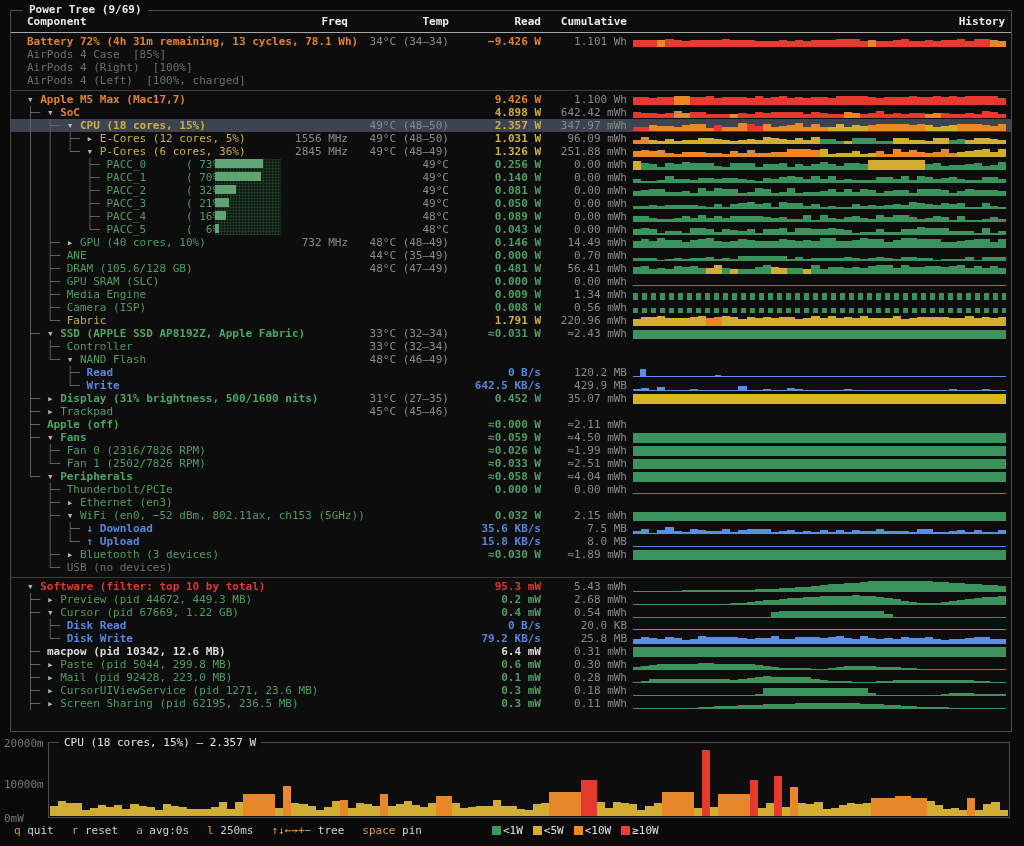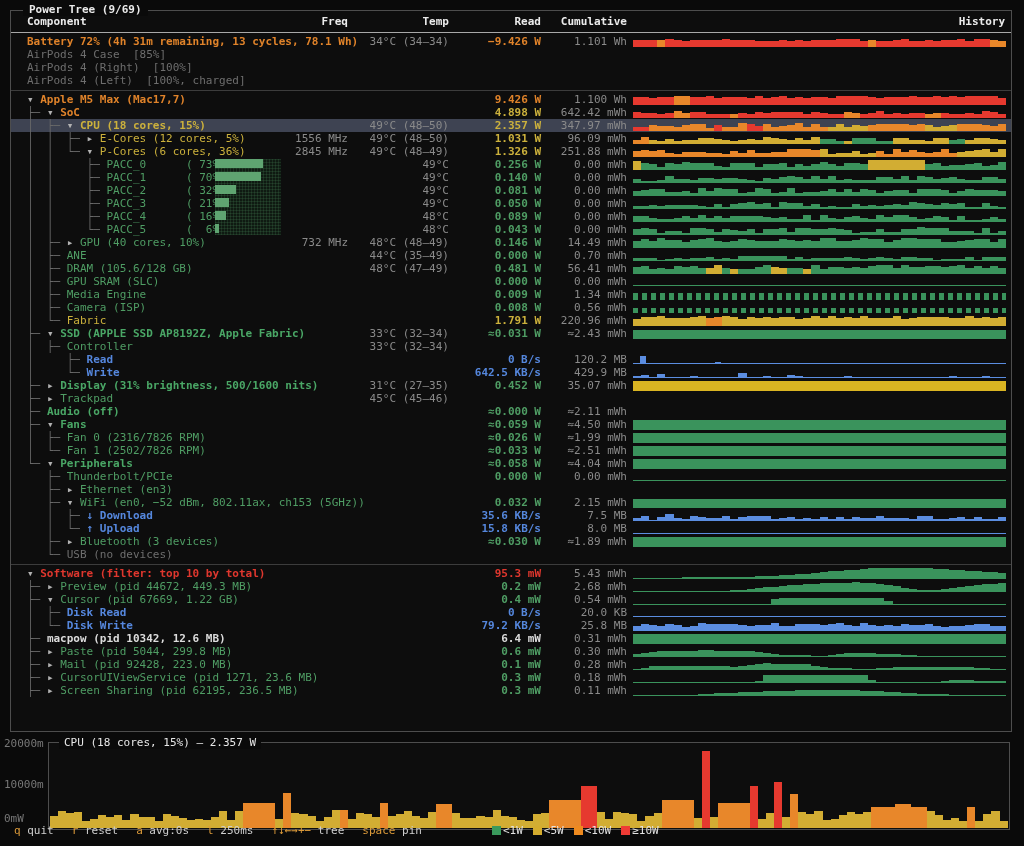--- a/index.html
+++ b/index.html
@@ -34,21 +34,21 @@
   .t-gray{color:#6e6e6e;}
   .t-blue{color:#5587dd;font-weight:bold;}
   .t-red{color:#df372e;font-weight:bold;}
   .t-white{color:#dcdcdc;font-weight:bold;}
   .t-dim{color:#8a8a8a;}
   .pacc{position:absolute;left:204px;top:1px;width:66px;height:76px;z-index:3;
         background-color:#0f1a12;
         background-image:repeating-linear-gradient(90deg,rgba(70,130,85,.22) 0 1px,transparent 1px 3px),
                          repeating-linear-gradient(0deg,rgba(70,130,85,.22) 0 1px,transparent 1px 3px);}
   .pacc-bar{height:9px;margin-bottom:4px;background:#5fa471;}
-  .pchart{position:absolute;left:48px;top:742px;width:962px;height:88px;
+  .pchart{position:absolute;left:48px;top:742px;width:962px;height:76px;
           border:1px solid #4d4d4d;background:#0d0d0d;box-sizing:border-box;}
   .pchart-title{position:absolute;top:-7px;left:10px;background:#0a0a0a;padding:0 5px;color:#e8e8e8;white-space:pre;}
   .pchart-bars{position:absolute;left:1px;right:1px;top:1px;bottom:1px;display:flex;align-items:flex-end;}
   .ylab{position:absolute;left:4px;width:42px;text-align:left;color:#777;}
   .footer{position:absolute;left:14px;top:824px;right:8px;display:flex;align-items:center;white-space:pre;}
   .sc{margin-right:18px;}
   .sc .k{color:#dd9b3a;}
   .sc .v{color:#cfcfcf;}
   .legend{display:flex;align-items:center;margin-left:52px;}
   .leg{display:flex;align-items:center;margin-right:10px;color:#e3e3e3;}
@@ -86,25 +86,26 @@
       <div class="row"><span class="cl"><span class="prefix">│  │     └─ </span><span class="t-green">PACC_5      (  6%)</span></span><span class="ct t-dim">48°C</span><span class="cp t-green">0.043 W</span><span class="cc t-dim">0.00 mWh</span><div class="ch"><div class="hbar" style="height: 51.6463%; background: rgb(58, 147, 92);"></div><div class="hbar" style="height: 60.813%; background: rgb(58, 147, 92);"></div><div class="hbar" style="height: 55.981%; background: rgb(58, 147, 92);"></div><div class="hbar" style="height: 16.7394%; background: rgb(58, 147, 92);"></div><div class="hbar" style="height: 37.3374%; background: rgb(58, 147, 92);"></div><div class="hbar" style="height: 33.3552%; background: rgb(58, 147, 92);"></div><div class="hbar" style="height: 18.2141%; background: rgb(58, 147, 92);"></div><div class="hbar" style="height: 66.1663%; background: rgb(58, 147, 92);"></div><div class="hbar" style="height: 59.4984%; background: rgb(58, 147, 92);"></div><div class="hbar" style="height: 51.1601%; background: rgb(58, 147, 92);"></div><div class="hbar" style="height: 31.9437%; background: rgb(58, 147, 92);"></div><div class="hbar" style="height: 54.8934%; background: rgb(58, 147, 92);"></div><div class="hbar" style="height: 46.0706%; background: rgb(58, 147, 92);"></div><div class="hbar" style="height: 37.6239%; background: rgb(58, 147, 92);"></div><div class="hbar" style="height: 54.275%; background: rgb(58, 147, 92);"></div><div class="hbar" style="height: 16.6617%; background: rgb(58, 147, 92);"></div><div class="hbar" style="height: 53.9806%; background: rgb(58, 147, 92);"></div><div class="hbar" style="height: 56.5786%; background: rgb(58, 147, 92);"></div><div class="hbar" style="height: 61.2972%; background: rgb(58, 147, 92);"></div><div class="hbar" style="height: 29.8811%; background: rgb(58, 147, 92);"></div><div class="hbar" style="height: 63.2639%; background: rgb(58, 147, 92);"></div><div class="hbar" style="height: 60.6589%; background: rgb(58, 147, 92);"></div><div class="hbar" style="height: 57.2507%; background: rgb(58, 147, 92);"></div><div class="hbar" style="height: 59.014%; background: rgb(58, 147, 92);"></div><div class="hbar" style="height: 67.5914%; background: rgb(58, 147, 92);"></div><div class="hbar" style="height: 50.6805%; background: rgb(58, 147, 92);"></div><div class="hbar" style="height: 49.548%; background: rgb(58, 147, 92);"></div><div class="hbar" style="height: 15.9583%; background: rgb(58, 147, 92);"></div><div class="hbar" style="height: 23.6867%; background: rgb(58, 147, 92);"></div><div class="hbar" style="height: 24.0506%; background: rgb(58, 147, 92);"></div><div class="hbar" style="height: 53.3789%; background: rgb(58, 147, 92);"></div><div class="hbar" style="height: 29.6161%; background: rgb(58, 147, 92);"></div><div class="hbar" style="height: 29.541%; background: rgb(58, 147, 92);"></div><div class="hbar" style="height: 51.7276%; background: rgb(58, 147, 92);"></div><div class="hbar" style="height: 50.3661%; background: rgb(58, 147, 92);"></div><div class="hbar" style="height: 69.0523%; background: rgb(58, 147, 92);"></div><div class="hbar" style="height: 59.839%; background: rgb(58, 147, 92);"></div><div class="hbar" style="height: 60.702%; background: rgb(58, 147, 92);"></div><div class="hbar" style="height: 63.4828%; background: rgb(58, 147, 92);"></div><div class="hbar" style="height: 32.5383%; background: rgb(58, 147, 92);"></div><div class="hbar" style="height: 35.4835%; background: rgb(58, 147, 92);"></div><div class="hbar" style="height: 34.9436%; background: rgb(58, 147, 92);"></div><div class="hbar" style="height: 17.8181%; background: rgb(58, 147, 92);"></div><div class="hbar" style="height: 60.7646%; background: rgb(58, 147, 92);"></div><div class="hbar" style="height: 14.4494%; background: rgb(58, 147, 92);"></div><div class="hbar" style="height: 36.7558%; background: rgb(58, 147, 92);"></div></div></div>
       <div class="row"><span class="cl"><span class="prefix">│  ├─ </span><span class="glyph">▸ </span><span class="t-green">GPU (40 cores, 10%)</span></span><span class="cf t-dim">732 MHz</span><span class="ct t-dim">48°C (48–49)</span><span class="cp t-green">0.146 W</span><span class="cc t-dim">14.49 mWh</span><div class="ch"><div class="hbar" style="height: 67.5057%; background: rgb(58, 147, 92);"></div><div class="hbar" style="height: 83.7685%; background: rgb(58, 147, 92);"></div><div class="hbar" style="height: 62.1877%; background: rgb(58, 147, 92);"></div><div class="hbar" style="height: 86.5185%; background: rgb(58, 147, 92);"></div><div class="hbar" style="height: 74.3676%; background: rgb(58, 147, 92);"></div><div class="hbar" style="height: 70.4972%; background: rgb(58, 147, 92);"></div><div class="hbar" style="height: 52.3647%; background: rgb(58, 147, 92);"></div><div class="hbar" style="height: 74.4381%; background: rgb(58, 147, 92);"></div><div class="hbar" style="height: 83.2442%; background: rgb(58, 147, 92);"></div><div class="hbar" style="height: 86.5192%; background: rgb(58, 147, 92);"></div><div class="hbar" style="height: 63.4711%; background: rgb(58, 147, 92);"></div><div class="hbar" style="height: 56.32%; background: rgb(58, 147, 92);"></div><div class="hbar" style="height: 60.4691%; background: rgb(58, 147, 92);"></div><div class="hbar" style="height: 80.1375%; background: rgb(58, 147, 92);"></div><div class="hbar" style="height: 72.8802%; background: rgb(58, 147, 92);"></div><div class="hbar" style="height: 64.0404%; background: rgb(58, 147, 92);"></div><div class="hbar" style="height: 62.3472%; background: rgb(58, 147, 92);"></div><div class="hbar" style="height: 62.9979%; background: rgb(58, 147, 92);"></div><div class="hbar" style="height: 78.2399%; background: rgb(58, 147, 92);"></div><div class="hbar" style="height: 75.5654%; background: rgb(58, 147, 92);"></div><div class="hbar" style="height: 66.9915%; background: rgb(58, 147, 92);"></div><div class="hbar" style="height: 72.5997%; background: rgb(58, 147, 92);"></div><div class="hbar" style="height: 59.3109%; background: rgb(58, 147, 92);"></div><div class="hbar" style="height: 88.1882%; background: rgb(58, 147, 92);"></div><div class="hbar" style="height: 86.713%; background: rgb(58, 147, 92);"></div><div class="hbar" style="height: 61.7964%; background: rgb(58, 147, 92);"></div><div class="hbar" style="height: 62.4461%; background: rgb(58, 147, 92);"></div><div class="hbar" style="height: 70.8712%; background: rgb(58, 147, 92);"></div><div class="hbar" style="height: 91.4051%; background: rgb(58, 147, 92);"></div><div class="hbar" style="height: 82.6889%; background: rgb(58, 147, 92);"></div><div class="hbar" style="height: 84.7768%; background: rgb(58, 147, 92);"></div><div class="hbar" style="height: 56.9571%; background: rgb(58, 147, 92);"></div><div class="hbar" style="height: 69.7443%; background: rgb(58, 147, 92);"></div><div class="hbar" style="height: 88.3486%; background: rgb(58, 147, 92);"></div><div class="hbar" style="height: 88.0612%; background: rgb(58, 147, 92);"></div><div class="hbar" style="height: 78.2045%; background: rgb(58, 147, 92);"></div><div class="hbar" style="height: 85.0076%; background: rgb(58, 147, 92);"></div><div class="hbar" style="height: 82.6882%; background: rgb(58, 147, 92);"></div><div class="hbar" style="height: 54.0611%; background: rgb(58, 147, 92);"></div><div class="hbar" style="height: 53.4551%; background: rgb(58, 147, 92);"></div><div class="hbar" style="height: 60.8167%; background: rgb(58, 147, 92);"></div><div class="hbar" style="height: 70.3756%; background: rgb(58, 147, 92);"></div><div class="hbar" style="height: 81.9492%; background: rgb(58, 147, 92);"></div><div class="hbar" style="height: 78.7606%; background: rgb(58, 147, 92);"></div><div class="hbar" style="height: 54.9457%; background: rgb(58, 147, 92);"></div><div class="hbar" style="height: 80.0101%; background: rgb(58, 147, 92);"></div></div></div>
       <div class="row"><span class="cl"><span class="prefix">│  ├─ </span><span class="t-green">ANE</span></span><span class="ct t-dim">44°C (35–49)</span><span class="cp t-green">0.000 W</span><span class="cc t-dim">0.70 mWh</span><div class="ch"><div class="hbar" style="height: 23.5231%; background: rgb(58, 147, 92);"></div><div class="hbar" style="height: 29.1849%; background: rgb(58, 147, 92);"></div><div class="hbar" style="height: 25.6025%; background: rgb(58, 147, 92);"></div><div class="hbar" style="height: 7.49193%; background: rgb(58, 147, 92);"></div><div class="hbar" style="height: 20.3959%; background: rgb(58, 147, 92);"></div><div class="hbar" style="height: 31.5677%; background: rgb(58, 147, 92);"></div><div class="hbar" style="height: 14.9815%; background: rgb(58, 147, 92);"></div><div class="hbar" style="height: 24.7639%; background: rgb(58, 147, 92);"></div><div class="hbar" style="height: 30.7012%; background: rgb(58, 147, 92);"></div><div class="hbar" style="height: 35.8822%; background: rgb(58, 147, 92);"></div><div class="hbar" style="height: 16.6729%; background: rgb(58, 147, 92);"></div><div class="hbar" style="height: 31.2533%; background: rgb(58, 147, 92);"></div><div class="hbar" style="height: 13.8063%; background: rgb(58, 147, 92);"></div><div class="hbar" style="height: 50%; background: rgb(58, 147, 92);"></div><div class="hbar" style="height: 50%; background: rgb(58, 147, 92);"></div><div class="hbar" style="height: 50%; background: rgb(58, 147, 92);"></div><div class="hbar" style="height: 50%; background: rgb(58, 147, 92);"></div><div class="hbar" style="height: 50%; background: rgb(58, 147, 92);"></div><div class="hbar" style="height: 50%; background: rgb(58, 147, 92);"></div><div class="hbar" style="height: 15.2405%; background: rgb(58, 147, 92);"></div><div class="hbar" style="height: 32.1439%; background: rgb(58, 147, 92);"></div><div class="hbar" style="height: 13.9269%; background: rgb(58, 147, 92);"></div><div class="hbar" style="height: 28.9055%; background: rgb(58, 147, 92);"></div><div class="hbar" style="height: 23.8955%; background: rgb(58, 147, 92);"></div><div class="hbar" style="height: 23.6846%; background: rgb(58, 147, 92);"></div><div class="hbar" style="height: 25.6475%; background: rgb(58, 147, 92);"></div><div class="hbar" style="height: 31.9729%; background: rgb(58, 147, 92);"></div><div class="hbar" style="height: 27.1727%; background: rgb(58, 147, 92);"></div><div class="hbar" style="height: 19.6435%; background: rgb(58, 147, 92);"></div><div class="hbar" style="height: 27.4764%; background: rgb(58, 147, 92);"></div><div class="hbar" style="height: 33.3162%; background: rgb(58, 147, 92);"></div><div class="hbar" style="height: 27.9625%; background: rgb(58, 147, 92);"></div><div class="hbar" style="height: 17.7124%; background: rgb(58, 147, 92);"></div><div class="hbar" style="height: 33.9201%; background: rgb(58, 147, 92);"></div><div class="hbar" style="height: 32.427%; background: rgb(58, 147, 92);"></div><div class="hbar" style="height: 23.411%; background: rgb(58, 147, 92);"></div><div class="hbar" style="height: 24.138%; background: rgb(58, 147, 92);"></div><div class="hbar" style="height: 10.8874%; background: rgb(58, 147, 92);"></div><div class="hbar" style="height: 19.2503%; background: rgb(58, 147, 92);"></div><div class="hbar" style="height: 14.0159%; background: rgb(58, 147, 92);"></div><div class="hbar" style="height: 22.5389%; background: rgb(58, 147, 92);"></div><div class="hbar" style="height: 32.1931%; background: rgb(58, 147, 92);"></div><div class="hbar" style="height: 11.6385%; background: rgb(58, 147, 92);"></div><div class="hbar" style="height: 34.3796%; background: rgb(58, 147, 92);"></div><div class="hbar" style="height: 33.6377%; background: rgb(58, 147, 92);"></div><div class="hbar" style="height: 34.3379%; background: rgb(58, 147, 92);"></div></div></div>
       <div class="row"><span class="cl"><span class="prefix">│  ├─ </span><span class="t-green">DRAM (105.6/128 GB)</span></span><span class="ct t-dim">48°C (47–49)</span><span class="cp t-green">0.481 W</span><span class="cc t-dim">56.41 mWh</span><div class="ch"><div class="hbar" style="height: 65.8464%; background: rgb(58, 147, 92);"></div><div class="hbar" style="height: 73.648%; background: rgb(58, 147, 92);"></div><div class="hbar" style="height: 48.163%; background: rgb(58, 147, 92);"></div><div class="hbar" style="height: 57.4139%; background: rgb(58, 147, 92);"></div><div class="hbar" style="height: 48.9166%; background: rgb(58, 147, 92);"></div><div class="hbar" style="height: 71.7145%; background: rgb(58, 147, 92);"></div><div class="hbar" style="height: 60.1331%; background: rgb(58, 147, 92);"></div><div class="hbar" style="height: 71.1481%; background: rgb(58, 147, 92);"></div><div class="hbar" style="height: 51.3736%; background: rgb(58, 147, 92);"></div><div class="hbar" style="height: 55.2211%; background: rgb(210, 173, 51);"></div><div class="hbar" style="height: 79.3725%; background: rgb(210, 173, 51);"></div><div class="hbar" style="height: 54.6458%; background: rgb(58, 147, 92);"></div><div class="hbar" style="height: 44.6335%; background: rgb(210, 173, 51);"></div><div class="hbar" style="height: 49.012%; background: rgb(58, 147, 92);"></div><div class="hbar" style="height: 44.6033%; background: rgb(58, 147, 92);"></div><div class="hbar" style="height: 62.3591%; background: rgb(58, 147, 92);"></div><div class="hbar" style="height: 77.4934%; background: rgb(58, 147, 92);"></div><div class="hbar" style="height: 59.4013%; background: rgb(210, 173, 51);"></div><div class="hbar" style="height: 52.5415%; background: rgb(210, 173, 51);"></div><div class="hbar" style="height: 50.9042%; background: rgb(58, 147, 92);"></div><div class="hbar" style="height: 52.3381%; background: rgb(58, 147, 92);"></div><div class="hbar" style="height: 48.2493%; background: rgb(210, 173, 51);"></div><div class="hbar" style="height: 77.5329%; background: rgb(58, 147, 92);"></div><div class="hbar" style="height: 44.5009%; background: rgb(58, 147, 92);"></div><div class="hbar" style="height: 61.9978%; background: rgb(58, 147, 92);"></div><div class="hbar" style="height: 64.8287%; background: rgb(58, 147, 92);"></div><div class="hbar" style="height: 53.0392%; background: rgb(58, 147, 92);"></div><div class="hbar" style="height: 60.4892%; background: rgb(58, 147, 92);"></div><div class="hbar" style="height: 57.1047%; background: rgb(58, 147, 92);"></div><div class="hbar" style="height: 68.8165%; background: rgb(58, 147, 92);"></div><div class="hbar" style="height: 79.0444%; background: rgb(58, 147, 92);"></div><div class="hbar" style="height: 77.6945%; background: rgb(58, 147, 92);"></div><div class="hbar" style="height: 57.8135%; background: rgb(58, 147, 92);"></div><div class="hbar" style="height: 78.5051%; background: rgb(58, 147, 92);"></div><div class="hbar" style="height: 64.7848%; background: rgb(58, 147, 92);"></div><div class="hbar" style="height: 61.2932%; background: rgb(58, 147, 92);"></div><div class="hbar" style="height: 70.5742%; background: rgb(58, 147, 92);"></div><div class="hbar" style="height: 72.1274%; background: rgb(58, 147, 92);"></div><div class="hbar" style="height: 59.2732%; background: rgb(58, 147, 92);"></div><div class="hbar" style="height: 76.8973%; background: rgb(58, 147, 92);"></div><div class="hbar" style="height: 78.8487%; background: rgb(58, 147, 92);"></div><div class="hbar" style="height: 58.62%; background: rgb(58, 147, 92);"></div><div class="hbar" style="height: 75.0327%; background: rgb(58, 147, 92);"></div><div class="hbar" style="height: 53.2865%; background: rgb(58, 147, 92);"></div><div class="hbar" style="height: 68.9972%; background: rgb(58, 147, 92);"></div><div class="hbar" style="height: 53.902%; background: rgb(58, 147, 92);"></div></div></div>
       <div class="row"><span class="cl"><span class="prefix">│  ├─ </span><span class="t-green">GPU SRAM (SLC)</span></span><span class="cp t-green">0.000 W</span><span class="cc t-dim">0.00 mWh</span><div class="ch"><div style="position: absolute; left: 0px; right: 0px; bottom: 1px; height: 1.5px; background: rgb(58, 147, 92);"></div></div></div>
       <div class="row"><span class="cl"><span class="prefix">│  ├─ </span><span class="t-green">Media Engine</span></span><span class="cp t-green">0.009 W</span><span class="cc t-dim">1.34 mWh</span><div class="ch"><div style="flex: 1 1 0%; height: 60%; background: repeating-linear-gradient(90deg, rgb(58, 147, 92) 0px, rgb(58, 147, 92) 5px, transparent 5px, transparent 9px);"></div></div></div>
       <div class="row"><span class="cl"><span class="prefix">│  ├─ </span><span class="t-green">Camera (ISP)</span></span><span class="cp t-green">0.008 W</span><span class="cc t-dim">0.56 mWh</span><div class="ch"><div style="flex: 1 1 0%; height: 50%; background: repeating-linear-gradient(90deg, rgb(58, 147, 92) 0px, rgb(58, 147, 92) 5px, transparent 5px, transparent 9px);"></div></div></div>
       <div class="row"><span class="cl"><span class="prefix">│  └─ </span><span class="t-yellow">Fabric</span></span><span class="cp t-yellow">1.791 W</span><span class="cc t-dim">220.96 mWh</span><div class="ch"><div class="hbar" style="height: 66.1789%; background: rgb(210, 173, 51);"></div><div class="hbar" style="height: 78.1308%; background: rgb(210, 173, 51);"></div><div class="hbar" style="height: 83.3275%; background: rgb(210, 173, 51);"></div><div class="hbar" style="height: 87.1555%; background: rgb(210, 173, 51);"></div><div class="hbar" style="height: 75.4475%; background: rgb(210, 173, 51);"></div><div class="hbar" style="height: 72.8232%; background: rgb(210, 173, 51);"></div><div class="hbar" style="height: 75.1664%; background: rgb(210, 173, 51);"></div><div class="hbar" style="height: 83.8782%; background: rgb(210, 173, 51);"></div><div class="hbar" style="height: 86.7174%; background: rgb(210, 173, 51);"></div><div class="hbar" style="height: 71.0678%; background: rgb(232, 135, 42);"></div><div class="hbar" style="height: 80.9433%; background: rgb(232, 135, 42);"></div><div class="hbar" style="height: 86.6644%; background: rgb(210, 173, 51);"></div><div class="hbar" style="height: 79.9913%; background: rgb(210, 173, 51);"></div><div class="hbar" style="height: 67.1106%; background: rgb(210, 173, 51);"></div><div class="hbar" style="height: 78.2287%; background: rgb(210, 173, 51);"></div><div class="hbar" style="height: 71.2776%; background: rgb(210, 173, 51);"></div><div class="hbar" style="height: 84.3243%; background: rgb(210, 173, 51);"></div><div class="hbar" style="height: 71.4548%; background: rgb(210, 173, 51);"></div><div class="hbar" style="height: 85.0301%; background: rgb(210, 173, 51);"></div><div class="hbar" style="height: 80.3765%; background: rgb(210, 173, 51);"></div><div class="hbar" style="height: 66.3447%; background: rgb(210, 173, 51);"></div><div class="hbar" style="height: 72.9762%; background: rgb(210, 173, 51);"></div><div class="hbar" style="height: 89.213%; background: rgb(210, 173, 51);"></div><div class="hbar" style="height: 77.2352%; background: rgb(210, 173, 51);"></div><div class="hbar" style="height: 87.3509%; background: rgb(210, 173, 51);"></div><div class="hbar" style="height: 70.4447%; background: rgb(210, 173, 51);"></div><div class="hbar" style="height: 82.1557%; background: rgb(210, 173, 51);"></div><div class="hbar" style="height: 71.5149%; background: rgb(210, 173, 51);"></div><div class="hbar" style="height: 89.9128%; background: rgb(210, 173, 51);"></div><div class="hbar" style="height: 71.4822%; background: rgb(210, 173, 51);"></div><div class="hbar" style="height: 69.3418%; background: rgb(210, 173, 51);"></div><div class="hbar" style="height: 70.2099%; background: rgb(210, 173, 51);"></div><div class="hbar" style="height: 88.8641%; background: rgb(210, 173, 51);"></div><div class="hbar" style="height: 67.0124%; background: rgb(210, 173, 51);"></div><div class="hbar" style="height: 68.7377%; background: rgb(210, 173, 51);"></div><div class="hbar" style="height: 78.4727%; background: rgb(210, 173, 51);"></div><div class="hbar" style="height: 79.6107%; background: rgb(210, 173, 51);"></div><div class="hbar" style="height: 78.7698%; background: rgb(210, 173, 51);"></div><div class="hbar" style="height: 83.9282%; background: rgb(210, 173, 51);"></div><div class="hbar" style="height: 70.0312%; background: rgb(210, 173, 51);"></div><div class="hbar" style="height: 73.7881%; background: rgb(210, 173, 51);"></div><div class="hbar" style="height: 88.3564%; background: rgb(210, 173, 51);"></div><div class="hbar" style="height: 69.8065%; background: rgb(210, 173, 51);"></div><div class="hbar" style="height: 79.6124%; background: rgb(210, 173, 51);"></div><div class="hbar" style="height: 68.7018%; background: rgb(210, 173, 51);"></div><div class="hbar" style="height: 79.2305%; background: rgb(210, 173, 51);"></div></div></div>
       <div class="row"><span class="cl"><span class="prefix">├─ </span><span class="glyph">▾ </span><span class="t-greenb">SSD (APPLE SSD AP8192Z, Apple Fabric)</span></span><span class="ct t-dim">33°C (32–34)</span><span class="cp t-green">≈0.031 W</span><span class="cc t-dim">≈2.43 mWh</span><div class="ch"><div style="flex: 1 1 0%; background: rgb(58, 147, 92); height: 85%;"></div></div></div>
       <div class="row"><span class="cl"><span class="prefix">│  ├─ </span><span class="t-green">Controller</span></span><span class="ct t-dim">33°C (32–34)</span><div class="ch"></div></div>
+      <div class="row"><span class="cl"><span class="prefix">│  └─ </span><span class="glyph">▾ </span><span class="t-green">NAND Flash</span></span><span class="ct t-dim">48°C (46–49)</span><div class="ch"></div></div>
       <div class="row"><span class="cl"><span class="prefix">│     ├─ </span><span class="t-blue">Read</span></span><span class="cp t-blue">0 B/s</span><span class="cc t-dim">120.2 MB</span><div class="ch"><div style="position: absolute; left: 0px; right: 0px; bottom: 1px; height: 1.5px; background: rgb(91, 141, 224);"></div><div style="position: absolute; bottom: 1px; width: 6px; left: 2%; height: 70%; background: rgb(91, 141, 224);"></div><div style="position: absolute; bottom: 1px; width: 6px; left: 22%; height: 15%; background: rgb(91, 141, 224);"></div></div></div>
       <div class="row"><span class="cl"><span class="prefix">│     └─ </span><span class="t-blue">Write</span></span><span class="cp t-blue">642.5 KB/s</span><span class="cc t-dim">429.9 MB</span><div class="ch"><div class="hbar" style="height: 14.2985%; background: rgb(91, 141, 224);"></div><div class="hbar" style="height: 30%; background: rgb(91, 141, 224);"></div><div class="hbar" style="height: 5%; background: rgb(91, 141, 224);"></div><div class="hbar" style="height: 35%; background: rgb(91, 141, 224);"></div><div class="hbar" style="height: 12.0421%; background: rgb(91, 141, 224);"></div><div class="hbar" style="height: 12.6369%; background: rgb(91, 141, 224);"></div><div class="hbar" style="height: 8.36127%; background: rgb(91, 141, 224);"></div><div class="hbar" style="height: 14.4123%; background: rgb(91, 141, 224);"></div><div class="hbar" style="height: 11.2464%; background: rgb(91, 141, 224);"></div><div class="hbar" style="height: 5%; background: rgb(91, 141, 224);"></div><div class="hbar" style="height: 7.32468%; background: rgb(91, 141, 224);"></div><div class="hbar" style="height: 5%; background: rgb(91, 141, 224);"></div><div class="hbar" style="height: 5%; background: rgb(91, 141, 224);"></div><div class="hbar" style="height: 50%; background: rgb(91, 141, 224);"></div><div class="hbar" style="height: 5%; background: rgb(91, 141, 224);"></div><div class="hbar" style="height: 13.1044%; background: rgb(91, 141, 224);"></div><div class="hbar" style="height: 14.0067%; background: rgb(91, 141, 224);"></div><div class="hbar" style="height: 13.065%; background: rgb(91, 141, 224);"></div><div class="hbar" style="height: 5%; background: rgb(91, 141, 224);"></div><div class="hbar" style="height: 30%; background: rgb(91, 141, 224);"></div><div class="hbar" style="height: 14.9331%; background: rgb(91, 141, 224);"></div><div class="hbar" style="height: 5%; background: rgb(91, 141, 224);"></div><div class="hbar" style="height: 5%; background: rgb(91, 141, 224);"></div><div class="hbar" style="height: 5%; background: rgb(91, 141, 224);"></div><div class="hbar" style="height: 5%; background: rgb(91, 141, 224);"></div><div class="hbar" style="height: 12.9661%; background: rgb(91, 141, 224);"></div><div class="hbar" style="height: 20%; background: rgb(91, 141, 224);"></div><div class="hbar" style="height: 5%; background: rgb(91, 141, 224);"></div><div class="hbar" style="height: 7.50289%; background: rgb(91, 141, 224);"></div><div class="hbar" style="height: 5%; background: rgb(91, 141, 224);"></div><div class="hbar" style="height: 5%; background: rgb(91, 141, 224);"></div><div class="hbar" style="height: 9.85386%; background: rgb(91, 141, 224);"></div><div class="hbar" style="height: 5%; background: rgb(91, 141, 224);"></div><div class="hbar" style="height: 5%; background: rgb(91, 141, 224);"></div><div class="hbar" style="height: 5.21752%; background: rgb(91, 141, 224);"></div><div class="hbar" style="height: 5%; background: rgb(91, 141, 224);"></div><div class="hbar" style="height: 13.0842%; background: rgb(91, 141, 224);"></div><div class="hbar" style="height: 5%; background: rgb(91, 141, 224);"></div><div class="hbar" style="height: 5%; background: rgb(91, 141, 224);"></div><div class="hbar" style="height: 14.3449%; background: rgb(91, 141, 224);"></div><div class="hbar" style="height: 5%; background: rgb(91, 141, 224);"></div><div class="hbar" style="height: 11.1456%; background: rgb(91, 141, 224);"></div><div class="hbar" style="height: 12.3279%; background: rgb(91, 141, 224);"></div><div class="hbar" style="height: 15%; background: rgb(91, 141, 224);"></div><div class="hbar" style="height: 11.8502%; background: rgb(91, 141, 224);"></div><div class="hbar" style="height: 12.1801%; background: rgb(91, 141, 224);"></div></div></div>
       <div class="row"><span class="cl"><span class="prefix">├─ </span><span class="glyph">▸ </span><span class="t-greenb">Display (31% brightness, 500/1600 nits)</span></span><span class="ct t-dim">31°C (27–35)</span><span class="cp t-green">0.452 W</span><span class="cc t-dim">35.07 mWh</span><div class="ch"><div style="flex: 1 1 0%; background: rgb(217, 180, 34); height: 95%;"></div></div></div>
       <div class="row"><span class="cl"><span class="prefix">├─ </span><span class="glyph">▸ </span><span class="t-green">Trackpad</span></span><span class="ct t-dim">45°C (45–46)</span><div class="ch"></div></div>
-      <div class="row"><span class="cl"><span class="prefix">├─ </span><span class="t-greenb">Audio (off)</span></span><span class="cp t-green">≈0.000 W</span><span class="cc t-dim">≈2.11 mWh</span><div class="ch"></div></div>
+      <div class="row"><span class="cl"><span class="prefix">├─ </span><span class="t-greenb">Apple (off)</span></span><span class="cp t-green">≈0.000 W</span><span class="cc t-dim">≈2.11 mWh</span><div class="ch"></div></div>
       <div class="row"><span class="cl"><span class="prefix">├─ </span><span class="glyph">▾ </span><span class="t-greenb">Fans</span></span><span class="cp t-green">≈0.059 W</span><span class="cc t-dim">≈4.50 mWh</span><div class="ch"><div style="flex: 1 1 0%; background: rgb(58, 147, 92); height: 92%;"></div></div></div>
       <div class="row"><span class="cl"><span class="prefix">│  ├─ </span><span class="t-green">Fan 0 (2316/7826 RPM)</span></span><span class="cp t-green">≈0.026 W</span><span class="cc t-dim">≈1.99 mWh</span><div class="ch"><div style="flex: 1 1 0%; background: rgb(58, 147, 92); height: 90%;"></div></div></div>
       <div class="row"><span class="cl"><span class="prefix">│  └─ </span><span class="t-green">Fan 1 (2502/7826 RPM)</span></span><span class="cp t-green">≈0.033 W</span><span class="cc t-dim">≈2.51 mWh</span><div class="ch"><div style="flex: 1 1 0%; background: rgb(58, 147, 92); height: 90%;"></div></div></div>
       <div class="row"><span class="cl"><span class="prefix">└─ </span><span class="glyph">▾ </span><span class="t-greenb">Peripherals</span></span><span class="cp t-green">≈0.058 W</span><span class="cc t-dim">≈4.04 mWh</span><div class="ch"><div style="flex: 1 1 0%; background: rgb(58, 147, 92); height: 90%;"></div></div></div>
       <div class="row"><span class="cl"><span class="prefix">   ├─ </span><span class="t-green">Thunderbolt/PCIe</span></span><span class="cp t-green">0.000 W</span><span class="cc t-dim">0.00 mWh</span><div class="ch"><div style="position: absolute; left: 0px; right: 0px; bottom: 1px; height: 1.5px; background: rgb(58, 147, 92);"></div></div></div>
       <div class="row"><span class="cl"><span class="prefix">   ├─ </span><span class="glyph">▸ </span><span class="t-green">Ethernet (en3)</span></span><div class="ch"></div></div>
       <div class="row"><span class="cl"><span class="prefix">   ├─ </span><span class="glyph">▾ </span><span class="t-green">WiFi (en0, −52 dBm, 802.11ax, ch153 (5GHz))</span></span><span class="cp t-green">0.032 W</span><span class="cc t-dim">2.15 mWh</span><div class="ch"><div style="flex: 1 1 0%; background: rgb(58, 147, 92); height: 85%;"></div></div></div>
       <div class="row"><span class="cl"><span class="prefix">   │  ├─ </span><span class="t-blue">↓ Download</span></span><span class="cp t-blue">35.6 KB/s</span><span class="cc t-dim">7.5 MB</span><div class="ch"><div class="hbar" style="height: 28.5872%; background: rgb(91, 141, 224);"></div><div class="hbar" style="height: 45.8953%; background: rgb(91, 141, 224);"></div><div class="hbar" style="height: 10.9472%; background: rgb(91, 141, 224);"></div><div class="hbar" style="height: 36.6185%; background: rgb(91, 141, 224);"></div><div class="hbar" style="height: 60%; background: rgb(91, 141, 224);"></div><div class="hbar" style="height: 31.1776%; background: rgb(91, 141, 224);"></div><div class="hbar" style="height: 16.3554%; background: rgb(91, 141, 224);"></div><div class="hbar" style="height: 44.5023%; background: rgb(91, 141, 224);"></div><div class="hbar" style="height: 33.0062%; background: rgb(91, 141, 224);"></div><div class="hbar" style="height: 27.8673%; background: rgb(91, 141, 224);"></div><div class="hbar" style="height: 31.5881%; background: rgb(91, 141, 224);"></div><div class="hbar" style="height: 45%; background: rgb(91, 141, 224);"></div><div class="hbar" style="height: 18.0187%; background: rgb(91, 141, 224);"></div><div class="hbar" style="height: 36.8094%; background: rgb(91, 141, 224);"></div><div class="hbar" style="height: 43.3424%; background: rgb(91, 141, 224);"></div><div class="hbar" style="height: 41.7757%; background: rgb(91, 141, 224);"></div><div class="hbar" style="height: 44.6097%; background: rgb(91, 141, 224);"></div><div class="hbar" style="height: 18.1768%; background: rgb(91, 141, 224);"></div><div class="hbar" style="height: 31.6193%; background: rgb(91, 141, 224);"></div><div class="hbar" style="height: 37.0528%; background: rgb(91, 141, 224);"></div><div class="hbar" style="height: 13.9195%; background: rgb(91, 141, 224);"></div><div class="hbar" style="height: 27.0813%; background: rgb(91, 141, 224);"></div><div class="hbar" style="height: 15.6148%; background: rgb(91, 141, 224);"></div><div class="hbar" style="height: 33.7515%; background: rgb(91, 141, 224);"></div><div class="hbar" style="height: 20.9902%; background: rgb(91, 141, 224);"></div><div class="hbar" style="height: 37.1347%; background: rgb(91, 141, 224);"></div><div class="hbar" style="height: 21.251%; background: rgb(91, 141, 224);"></div><div class="hbar" style="height: 33.9662%; background: rgb(91, 141, 224);"></div><div class="hbar" style="height: 27.0636%; background: rgb(91, 141, 224);"></div><div class="hbar" style="height: 30.8568%; background: rgb(91, 141, 224);"></div><div class="hbar" style="height: 44.9432%; background: rgb(91, 141, 224);"></div><div class="hbar" style="height: 22.9298%; background: rgb(91, 141, 224);"></div><div class="hbar" style="height: 22.9564%; background: rgb(91, 141, 224);"></div><div class="hbar" style="height: 28.8595%; background: rgb(91, 141, 224);"></div><div class="hbar" style="height: 14.6575%; background: rgb(91, 141, 224);"></div><div class="hbar" style="height: 42.6683%; background: rgb(91, 141, 224);"></div><div class="hbar" style="height: 42.9092%; background: rgb(91, 141, 224);"></div><div class="hbar" style="height: 14.6111%; background: rgb(91, 141, 224);"></div><div class="hbar" style="height: 17.9811%; background: rgb(91, 141, 224);"></div><div class="hbar" style="height: 30.5592%; background: rgb(91, 141, 224);"></div><div class="hbar" style="height: 35.0837%; background: rgb(91, 141, 224);"></div><div class="hbar" style="height: 21.39%; background: rgb(91, 141, 224);"></div><div class="hbar" style="height: 40.7725%; background: rgb(91, 141, 224);"></div><div class="hbar" style="height: 16.3793%; background: rgb(91, 141, 224);"></div><div class="hbar" style="height: 17.8563%; background: rgb(91, 141, 224);"></div><div class="hbar" style="height: 34.0838%; background: rgb(91, 141, 224);"></div></div></div>
       <div class="row"><span class="cl"><span class="prefix">   │  └─ </span><span class="t-blue">↑ Upload</span></span><span class="cp t-blue">15.8 KB/s</span><span class="cc t-dim">8.0 MB</span><div class="ch"><div class="hbar" style="height: 10.6473%; background: rgb(91, 141, 224);"></div><div class="hbar" style="height: 12.1794%; background: rgb(91, 141, 224);"></div><div class="hbar" style="height: 5%; background: rgb(91, 141, 224);"></div><div class="hbar" style="height: 11.5829%; background: rgb(91, 141, 224);"></div><div class="hbar" style="height: 11.7974%; background: rgb(91, 141, 224);"></div><div class="hbar" style="height: 6.09322%; background: rgb(91, 141, 224);"></div><div class="hbar" style="height: 7.322%; background: rgb(91, 141, 224);"></div><div class="hbar" style="height: 5%; background: rgb(91, 141, 224);"></div><div class="hbar" style="height: 13.475%; background: rgb(91, 141, 224);"></div><div class="hbar" style="height: 5.92773%; background: rgb(91, 141, 224);"></div><div class="hbar" style="height: 8.22929%; background: rgb(91, 141, 224);"></div><div class="hbar" style="height: 5%; background: rgb(91, 141, 224);"></div><div class="hbar" style="height: 10.1867%; background: rgb(91, 141, 224);"></div><div class="hbar" style="height: 7.53275%; background: rgb(91, 141, 224);"></div><div class="hbar" style="height: 7.67648%; background: rgb(91, 141, 224);"></div><div class="hbar" style="height: 12.6921%; background: rgb(91, 141, 224);"></div><div class="hbar" style="height: 5%; background: rgb(91, 141, 224);"></div><div class="hbar" style="height: 10.0678%; background: rgb(91, 141, 224);"></div><div class="hbar" style="height: 13.5252%; background: rgb(91, 141, 224);"></div><div class="hbar" style="height: 9.25404%; background: rgb(91, 141, 224);"></div><div class="hbar" style="height: 13.1549%; background: rgb(91, 141, 224);"></div><div class="hbar" style="height: 7.34999%; background: rgb(91, 141, 224);"></div><div class="hbar" style="height: 5.16014%; background: rgb(91, 141, 224);"></div><div class="hbar" style="height: 9.51798%; background: rgb(91, 141, 224);"></div><div class="hbar" style="height: 8.01481%; background: rgb(91, 141, 224);"></div><div class="hbar" style="height: 7.80145%; background: rgb(91, 141, 224);"></div><div class="hbar" style="height: 5.57825%; background: rgb(91, 141, 224);"></div><div class="hbar" style="height: 10.5873%; background: rgb(91, 141, 224);"></div><div class="hbar" style="height: 13.5862%; background: rgb(91, 141, 224);"></div><div class="hbar" style="height: 12.7712%; background: rgb(91, 141, 224);"></div><div class="hbar" style="height: 11.1037%; background: rgb(91, 141, 224);"></div><div class="hbar" style="height: 9.01729%; background: rgb(91, 141, 224);"></div><div class="hbar" style="height: 13.5235%; background: rgb(91, 141, 224);"></div><div class="hbar" style="height: 13.3536%; background: rgb(91, 141, 224);"></div><div class="hbar" style="height: 11.0806%; background: rgb(91, 141, 224);"></div><div class="hbar" style="height: 6.31115%; background: rgb(91, 141, 224);"></div><div class="hbar" style="height: 8.46183%; background: rgb(91, 141, 224);"></div><div class="hbar" style="height: 8.42806%; background: rgb(91, 141, 224);"></div><div class="hbar" style="height: 5%; background: rgb(91, 141, 224);"></div><div class="hbar" style="height: 5%; background: rgb(91, 141, 224);"></div><div class="hbar" style="height: 9.73515%; background: rgb(91, 141, 224);"></div><div class="hbar" style="height: 10.5999%; background: rgb(91, 141, 224);"></div><div class="hbar" style="height: 5%; background: rgb(91, 141, 224);"></div><div class="hbar" style="height: 7.94627%; background: rgb(91, 141, 224);"></div><div class="hbar" style="height: 11.9546%; background: rgb(91, 141, 224);"></div><div class="hbar" style="height: 9.24057%; background: rgb(91, 141, 224);"></div></div></div>
       <div class="row"><span class="cl"><span class="prefix">   ├─ </span><span class="glyph">▸ </span><span class="t-green">Bluetooth (3 devices)</span></span><span class="cp t-green">≈0.030 W</span><span class="cc t-dim">≈1.89 mWh</span><div class="ch"><div style="flex: 1 1 0%; background: rgb(58, 147, 92); height: 90%;"></div></div></div>

